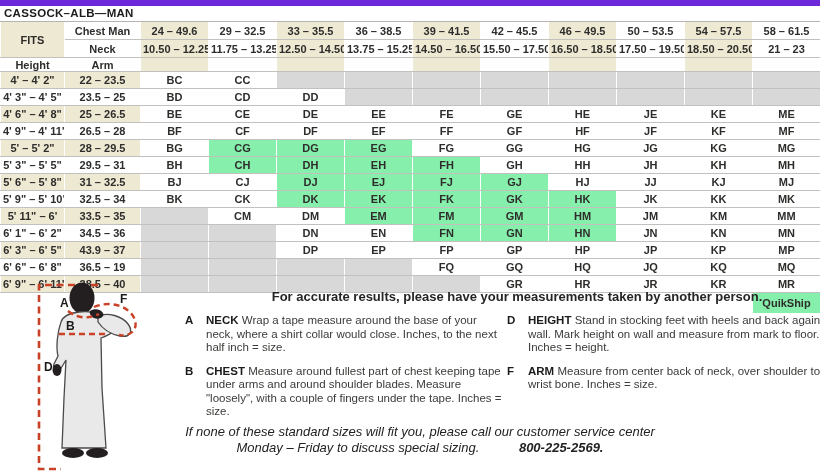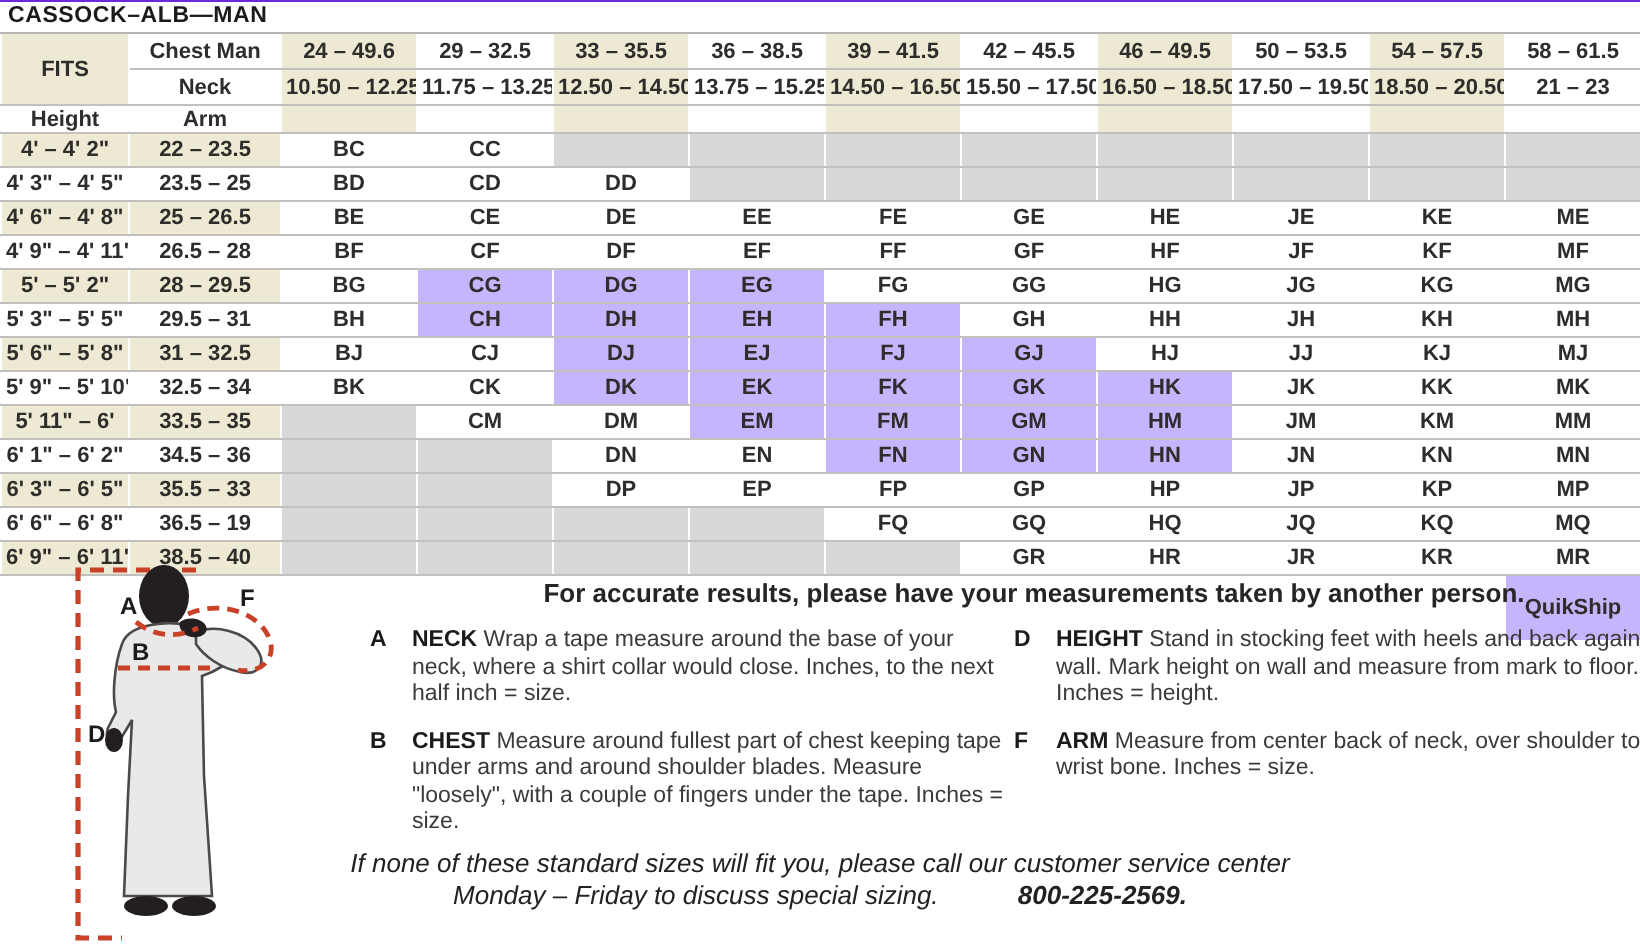--- a/index.html
+++ b/index.html
@@ -5,52 +5,52 @@
   html,body{margin:0;padding:0;}
   body{
     width:820px;height:475px;overflow:hidden;background:#fff;
     font-family:"Liberation Sans", sans-serif;color:#2a2927;
     position:relative;
   }
   
   .chart-title{
     height:13px;line-height:13px;font-size:11.5px;font-weight:bold;
     letter-spacing:.3px;padding:1px 0 1px 4px;color:#1c1b1a;
-    border-top:1px solid #6d28d9;border-bottom:1px solid #b5b4b1;
+    border-top:6px solid #6d28d9;border-bottom:1px solid #b5b4b1;
   }
   
   table.size-chart{border-collapse:collapse;table-layout:fixed;width:820px;}
   table.size-chart td{
     height:16px;padding:0 2px;text-align:center;font-size:11px;font-weight:bold;
     color:#2e2d2b;border-bottom:1px solid #c2c1be;border-left:1px solid #fff;
     border-right:1px solid #fff;white-space:nowrap;overflow:hidden;
   }
   td.cream{background:#eee9d3;}
   td.gray{background:#d8d8d8;}
-  td.qs{background:#c4b5fd;margin-top:32px;}
+  td.qs{background:#86efac;margin-top:32px;}
   td.fits{background:#eee9d3;font-size:12px;}
   td.rlabel{text-align:right;padding-right:6px;}
   td.llabel{text-align:left;padding-left:5px;}
   tr.hdr td{height:17px;}
   tr.subhdr td{height:13px;}
-  tr.qsrow td{border:none;height:32px;}
+  tr.qsrow td{border:none;height:20px;}
   tr.qsrow td.qs{font-weight:bold;}
   
   .lower{position:absolute;left:0;top:284px;width:820px;height:191px;}
   .figure-wrap{position:absolute;left:2px;top:-6px;width:140px;height:197px;}
   .text-col{position:absolute;left:140px;top:2px;width:680px;margin-left:37px;}
   .notes{ text-align:center;font-weight:bold;font-size:13px;line-height:16px;color:#262524;margin-top:3px;}
   .instructions{display:flex;margin-top:9px;padding-left:8px;}
   .inst-col{font-size:11.5px;line-height:13.5px;color:#3b3a38;}
   .inst-col.left{width:322px;}
   .inst-col.right{width:330px;}
   .inst{display:flex;margin-bottom:10px;}
   .inst .key{font-weight:bold;width:21px;flex:none;color:#1c1b1a;}
   .inst .term{font-weight:bold;color:#1c1b1a;}
-  .footer{position:absolute;left:30px;top:140px;width:760px;text-align:center;
+  .footer{position:absolute;left:40px;top:140px;width:760px;text-align:center;
     font-style:italic;font-size:13px;line-height:16px;color:#222;}
   .footer b{font-style:italic;margin-left:36px;}
 </style>
 </head>
 <body>
 
 <div class="chart-title">CASSOCK–ALB—MAN</div>
 
 <table class="size-chart">
   <colgroup>
@@ -244,21 +244,21 @@
         <td>EN</td>
         <td class="qs">FN</td>
         <td class="qs">GN</td>
         <td class="qs">HN</td>
         <td>JN</td>
         <td>KN</td>
         <td>MN</td>
       </tr>
       <tr>
         <td class="llabel cream">6' 3" – 6' 5"</td>
-        <td class="cream">35.5 – 33</td>
+        <td class="cream">43.9 – 37</td>
         <td class="gray"></td>
         <td class="gray"></td>
         <td>DP</td>
         <td>EP</td>
         <td>FP</td>
         <td>GP</td>
         <td>HP</td>
         <td>JP</td>
         <td>KP</td>
         <td>MP</td>

